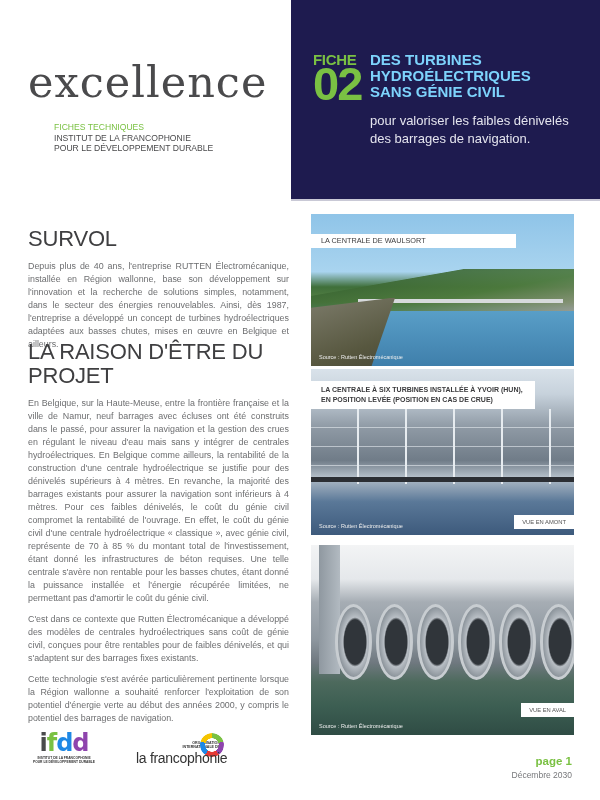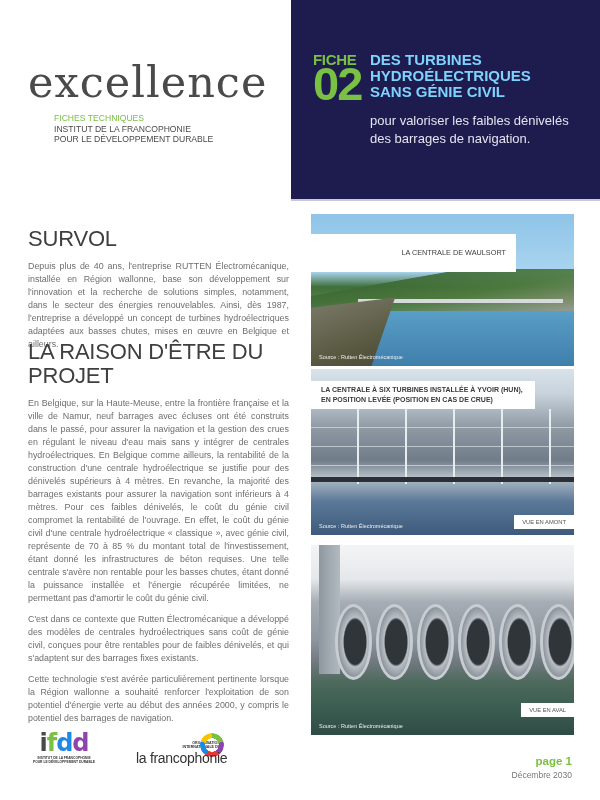--- a/index.html
+++ b/index.html
@@ -2,21 +2,21 @@
 <html><head>
 <meta charset="utf-8">
 <style>
   * { box-sizing: border-box; margin: 0; padding: 0; }
   html, body { width: 600px; height: 800px; background: #ffffff; overflow: hidden; }
   body { position: relative; font-family: "Liberation Sans", sans-serif; color: #58585a; }
 
   
   .brand { position: absolute; left: 28px; top: 62px; }
   .brand-word { font-family: "DejaVu Serif", serif; font-size: 43px; color: #4a4a4c; letter-spacing: 1px; line-height: 40px; font-weight: normal; }
-  .brand-sub { margin-left: 26px; margin-top: 11px; font-size: 8.6px; line-height: 10.5px; text-transform: uppercase; }
+  .brand-sub { margin-left: 26px; margin-top: 20px; font-size: 8.6px; line-height: 10.5px; text-transform: uppercase; }
   .brand-sub .green { color: #7ac143; }
   .brand-sub .grey { color: #4a4a4c; }
 
   
   .header-panel { position: absolute; left: 291px; top: 0; width: 309px; height: 199px; background: #1e1b4f; }
   .fiche-tag { position: absolute; left: 22px; top: 53px; color: #7ac143; font-weight: bold; }
   .fiche-word { font-size: 15px; line-height: 14px; letter-spacing: -0.3px; }
   .fiche-num { font-size: 47px; line-height: 33px; letter-spacing: -2px; }
   .header-title { position: absolute; left: 79px; top: 52px; color: #7dd3fc; font-weight: bold; font-size: 15px; line-height: 16px; text-transform: uppercase; }
   .header-subtitle { position: absolute; left: 79px; top: 112px; color: #e4e4ee; font-size: 13px; line-height: 18px; width: 200px; }
@@ -35,21 +35,21 @@
   .photo .source { position: absolute; left: 8px; bottom: 6px; font-size: 5.5px; color: #eeeeee; }
   .photo .view { position: absolute; right: 0; background: #ffffff; color: #555; font-size: 5.8px; padding: 4px 8px; text-transform: uppercase; }
 
   #photo1 { top: 214px; height: 152px;
     background: linear-gradient(180deg, #8fc4e8 0%, #a9d4ef 38%, #3f6f3a 48%, #5a8447 58%, #5aa0c9 62%, #3f7fab 100%); }
   #photo1 .hills { position:absolute; left:0; top:36%; width:100%; height:28%;
     background: linear-gradient(170deg, transparent 30%, #3e6a35 31%, #4d7a3d 60%, #9b9b8c 100%); opacity:0.9; }
   #photo1 .bank { position:absolute; left:0; top:55%; width:32%; height:45%;
     background: linear-gradient(160deg, #7c7b6a, #57573f 70%, #4a4a3a); clip-path: polygon(0 15%, 100% 0, 72% 100%, 0 100%); }
   #photo1 .bridge { position:absolute; left:18%; top:56%; width:78%; height:4px; background:#d7dadc; }
-  #photo1 .label { left: 0; top: 20px; width: 205px; padding: 14px 10px; text-align: right; }
+  #photo1 .label { left: 0; top: 20px; width: 205px; padding: 2px 10px; }
 
   #photo2 { top: 369px; height: 166px;
     background: linear-gradient(180deg, #d9e2ea 0%, #c7d2dc 15%, #8f9aa5 35%, #707c88 55%, #b3bec8 65%, #5a7898 80%, #3d5a7c 100%); }
   #photo2 .grid { position:absolute; left:0; top:24%; width:100%; height:45%;
     background: repeating-linear-gradient(90deg, transparent 0 46px, #e7ecf0 46px 48px), repeating-linear-gradient(180deg, transparent 0 18px, rgba(230,235,240,0.6) 18px 19px); }
   #photo2 .rail { position:absolute; left:0; top:65%; width:100%; height:5px; background:#2b2e33; }
   #photo2 .label { left: 0; top: 12px; width: 224px; padding: 4px 10px; font-weight: bold; font-size: 7px; color:#3a3a3c; line-height: 10px; }
   #photo2 .view { bottom: 6px; }
 
   #photo3 { top: 545px; height: 190px;

